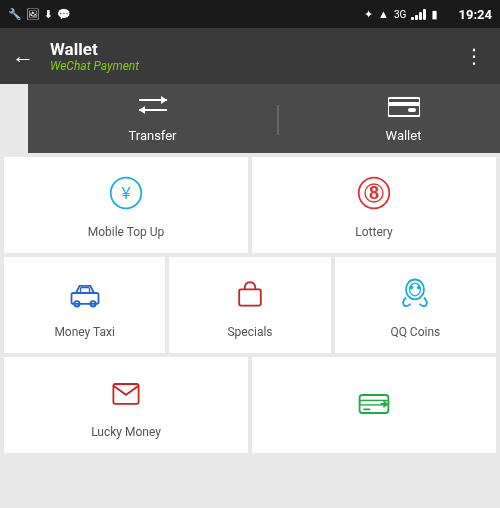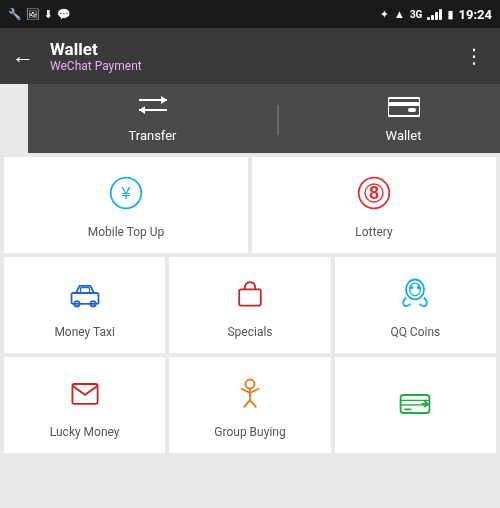--- a/index.html
+++ b/index.html
@@ -32,20 +32,21 @@
     }
     .status-right {
       display: flex;
       align-items: center;
       gap: 5px;
     }
     .status-time {
       color: #fff;
       font-size: 13px;
       font-weight: bold;
+      margin-left: 16px;
     }
     .signal-bars {
       display: flex;
       align-items: flex-end;
       gap: 1px;
       height: 12px;
     }
     .signal-bar {
       width: 3px;
       background: #fff;
@@ -55,21 +56,21 @@
       color: #fff;
       font-size: 11px;
     }
     .battery-icon {
       color: #fff;
       font-size: 11px;
     }
     .network-label {
       color: #fff;
       font-size: 10px;
-      font-weight: bold;
+      font-weight: normal;
       text-align: center;
     }
 
     
     #toolbar {
       width: 100%;
       height: 56px;
       background: #3a3a3a;
       display: flex;
       align-items: center;
@@ -86,22 +87,23 @@
     .toolbar-title-block {
       flex: 1;
     }
     .toolbar-title {
       color: #fff;
       font-size: 17px;
       font-weight: bold;
       line-height: 1.2;
     }
     .toolbar-subtitle {
-      color: #f0abfc;
+      color: #84cc16;
       font-size: 12px;
+      font-style: italic;
     }
     .toolbar-more {
       color: #fff;
       font-size: 20px;
       cursor: pointer;
       padding: 4px;
     }
 
     
     #quick-actions {
@@ -330,37 +332,20 @@
       <div class="grid-cell-icon icon-lucky">
         <svg class="svg-icon" viewBox="0 0 40 40">
 
           <rect x="6" y="10" width="28" height="22" rx="2" fill="none" stroke="#cc2222" stroke-width="2"></rect>
           <path d="M6,12 L20,22 L34,12" fill="none" stroke="#cc2222" stroke-width="2"></path>
         </svg>
       </div>
       <span class="grid-cell-label">Lucky Money</span>
     </div>
 
-    <div class="grid-cell">
-      <div class="grid-cell-icon icon-groupbuy">
-        <svg class="svg-icon" viewBox="0 0 40 40">
-
-          <circle cx="20" cy="10" r="5" fill="none" stroke="#e87820" stroke-width="2"></circle>
-
-          <line x1="20" y1="15" x2="20" y2="28" stroke="#e87820" stroke-width="2"></line>
-
-          <line x1="20" y1="20" x2="10" y2="15" stroke="#e87820" stroke-width="2"></line>
-          <line x1="20" y1="20" x2="30" y2="15" stroke="#e87820" stroke-width="2"></line>
-
-          <line x1="20" y1="28" x2="13" y2="36" stroke="#e87820" stroke-width="2"></line>
-          <line x1="20" y1="28" x2="27" y2="36" stroke="#e87820" stroke-width="2"></line>
-        </svg>
-      </div>
-      <span class="grid-cell-label">Group Buying</span>
-    </div>
 
     <div class="grid-cell">
       <div class="grid-cell-icon icon-creditcard">
         <svg class="svg-icon" viewBox="0 0 40 40">
           <rect x="4" y="10" width="32" height="20" rx="3" fill="none" stroke="#22aa44" stroke-width="2"></rect>
           <rect x="4" y="16" width="32" height="5" fill="none" stroke="#22aa44" stroke-width="1.5"></rect>
           <rect x="8" y="25" width="8" height="2" rx="1" fill="#22aa44"></rect>
 
           <path d="M28,20 L34,20 M31,17 L34,20 L31,23" fill="none" stroke="#22aa44" stroke-width="2" stroke-linecap="round" stroke-linejoin="round"></path>
         </svg>

